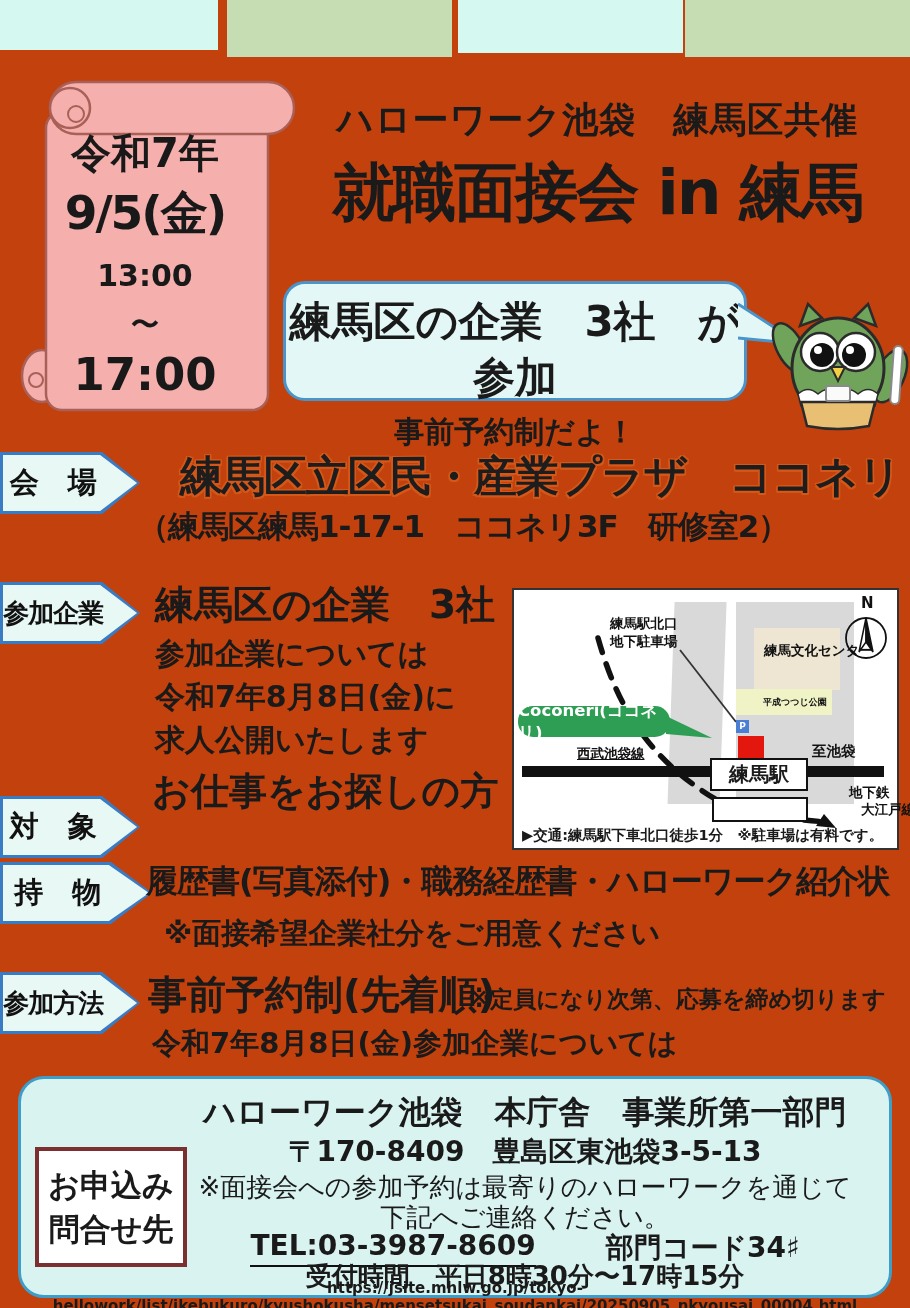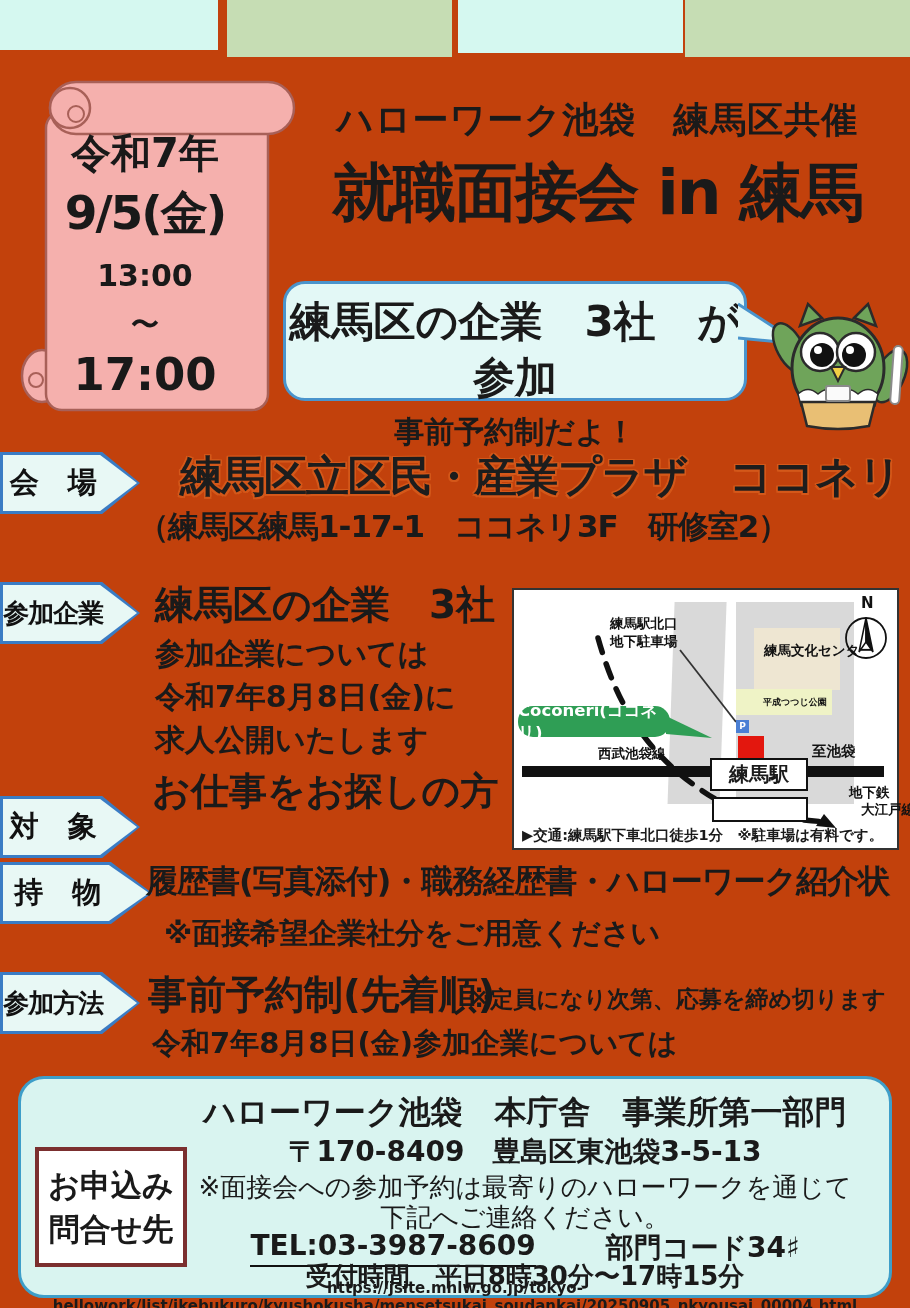--- a/index.html
+++ b/index.html
@@ -165,21 +165,21 @@
       <div>地下駐車場</div>
     </div>
     <div class="lbl" style="left:250px;top:52px;font-size:13.5px;">練馬文化センター</div>
     <div class="lbl" style="left:238px;top:106px;font-size:9px;margin-left:11px;">平成つつじ公園</div>
     <div class="badge">
         <span>Coconeri(ココネリ)</span>
       </div>
     <svg class="abs" style="left:150px;top:120px;" width="50" height="36" viewBox="0 0 50 36">
       <polygon points="2,6 48,28 2,24" fill="#2f9e55"></polygon>
     </svg>
-    <div class="lbl" style="left:84px;top:155px;font-size:13.5px;">西武池袋線</div>
+    <div class="lbl" style="left:63px;top:155px;font-size:13.5px;text-decoration:underline;">西武池袋線</div>
     <div class="lbl" style="left:298px;top:152px;font-size:14.5px;">至池袋</div>
     <div class="stbox" style="left:196px;top:168px;width:98px;height:33px;display:flex;align-items:center;justify-content:center;font-size:20px;">
       <span>練馬駅</span>
     </div>
     <div class="stbox" style="left:198px;top:207px;width:96px;height:25px;"></div>
     <div class="lbl" style="left:303px;top:194px;font-size:13.5px;line-height:17px;margin-left:32px;">
       <div>地下鉄</div>
       <div style="margin-left:12px;">大江戸線</div>
     </div>
     <div class="access">

